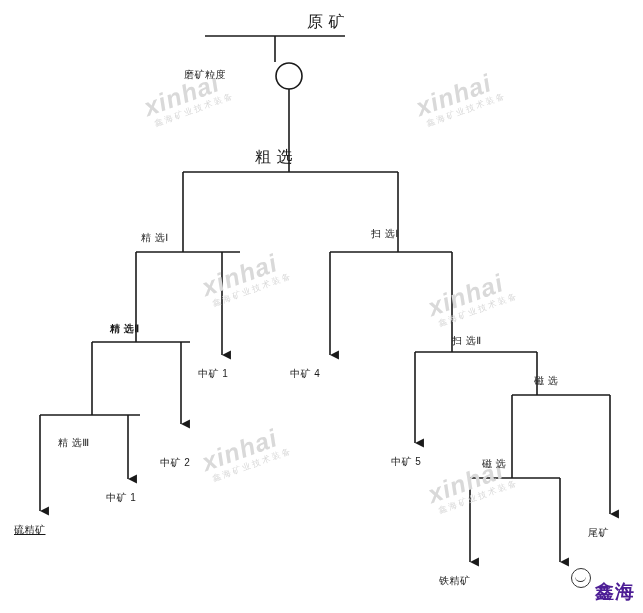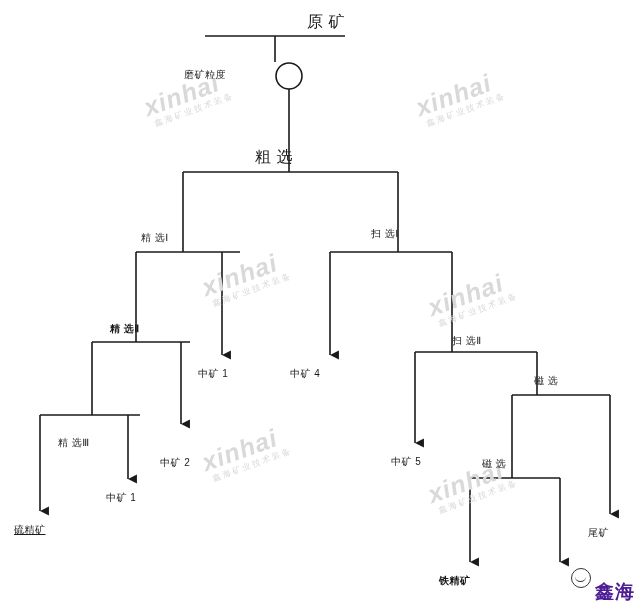--- a/index.html
+++ b/index.html
@@ -186,20 +186,20 @@
   <div class="node-label" style="left:290px; top:365px;">中矿 4</div>
   <div class="node-label" style="left:452px; top:332px;">扫 选Ⅱ</div>
   <div class="node-label" style="left:58px; top:392px;margin-top:42px;">精 选Ⅲ</div>
   <div class="node-label" style="left:534px; top:372px;">磁 选</div>
   <div class="node-label" style="left:160px; top:434px;margin-top:20px;">中矿 2</div>
   <div class="node-label" style="left:385px; top:453px;margin-left:6px;">中矿 5</div>
   <div class="node-label" style="left:482px; top:455px;">磁 选</div>
   <div class="node-label" style="left:106px; top:489px;">中矿 1</div>
   <div class="node-label" style="left:14px; top:521px;text-decoration:underline;">硫精矿</div>
   <div class="node-label" style="left:588px; top:524px;text-align:center;">尾矿</div>
-  <div class="node-label" style="left:439px; top:572px;font-weight:bold;">铁精矿</div>
+  <div class="node-label" style="left:439px; top:572px;">铁精矿</div>
 
   <div class="logo">
     <span class="logo-mark"></span>
     <span class="logo-text">鑫海</span>
   </div>
 
 </div>
 
 </body></html>

